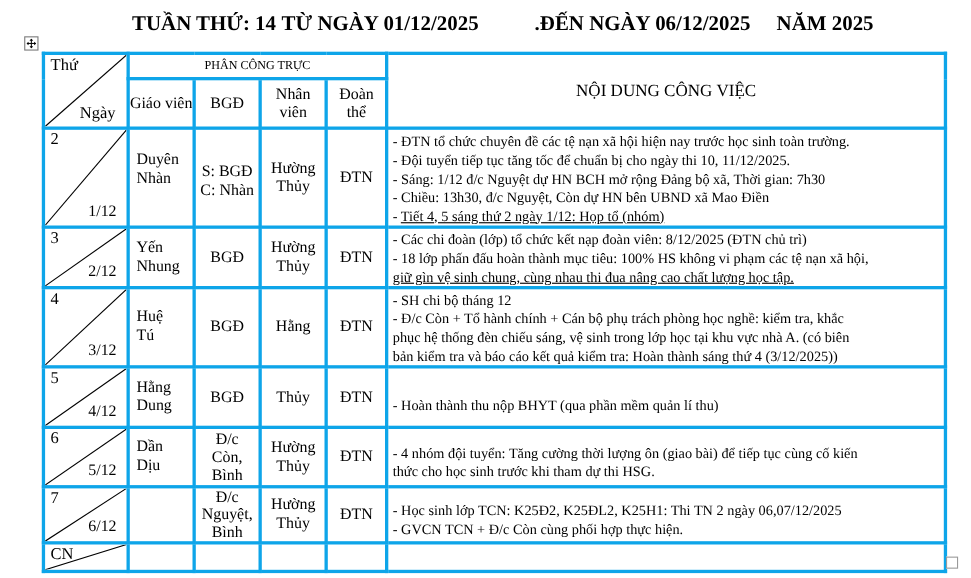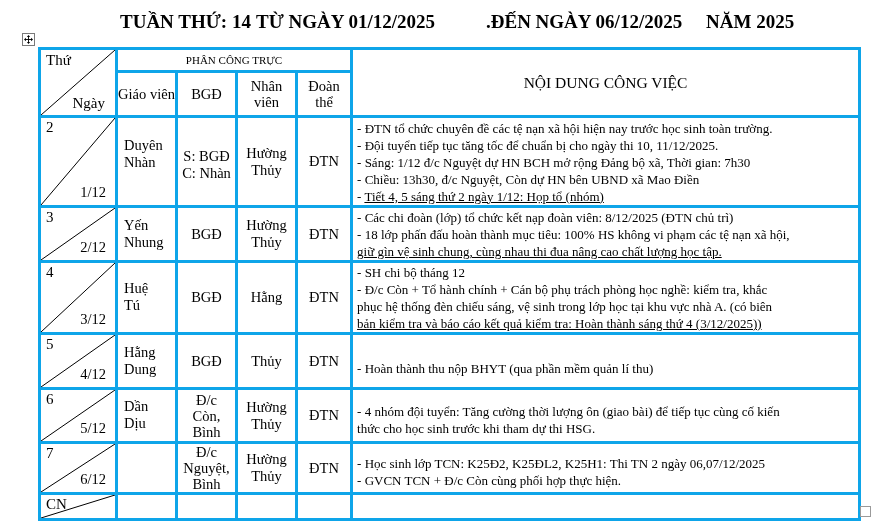--- a/index.html
+++ b/index.html
@@ -176,21 +176,21 @@
       </div>
           </td>
       <td class="center-cell">BGĐ</td>
       <td class="center-cell">Hằng</td>
       <td class="center-cell">ĐTN</td>
       <td class="nd-cell">
             <div class="nd-wrap">
         <div class="line"><span>- </span><span>SH chi bộ tháng 12</span></div>
         <div class="line"><span>- </span><span>Đ/c Còn + Tổ hành chính + Cán bộ phụ trách phòng học nghề: kiểm tra, khắc</span></div>
         <div class="line"><span></span><span>phục hệ thống đèn chiếu sáng, vệ sinh trong lớp học tại khu vực nhà A. (có biên</span></div>
-        <div class="line"><span></span><span style="text-decoration: underline;">bản kiểm tra và báo cáo kết quả kiểm tra: Hoàn thành sáng thứ 4 (3/12/2025))</span></div>
+        <div class="line"><span></span><span style="">bản kiểm tra và báo cáo kết quả kiểm tra: Hoàn thành sáng thứ 4 (3/12/2025))</span></div>
       </div>
           </td>
     </tr>
 
     <tr style="height:55px;">
       <td class="diag-cell">
         <svg class="diag" viewBox="0 0 100 100" preserveAspectRatio="none">
               <line x1="0" y1="100" x2="100" y2="0" stroke="#000" stroke-width="1" vector-effect="non-scaling-stroke"></line>
             </svg>
         <span class="thu">5</span>

